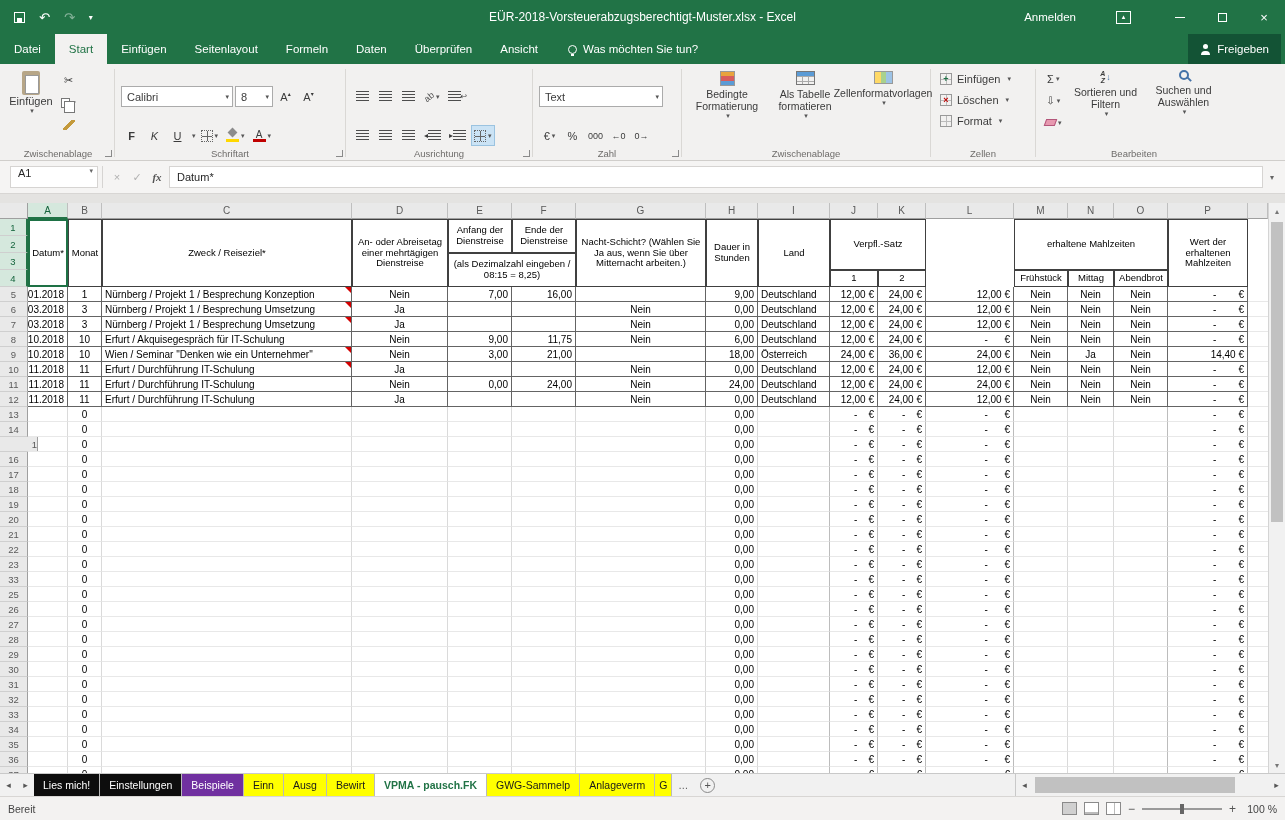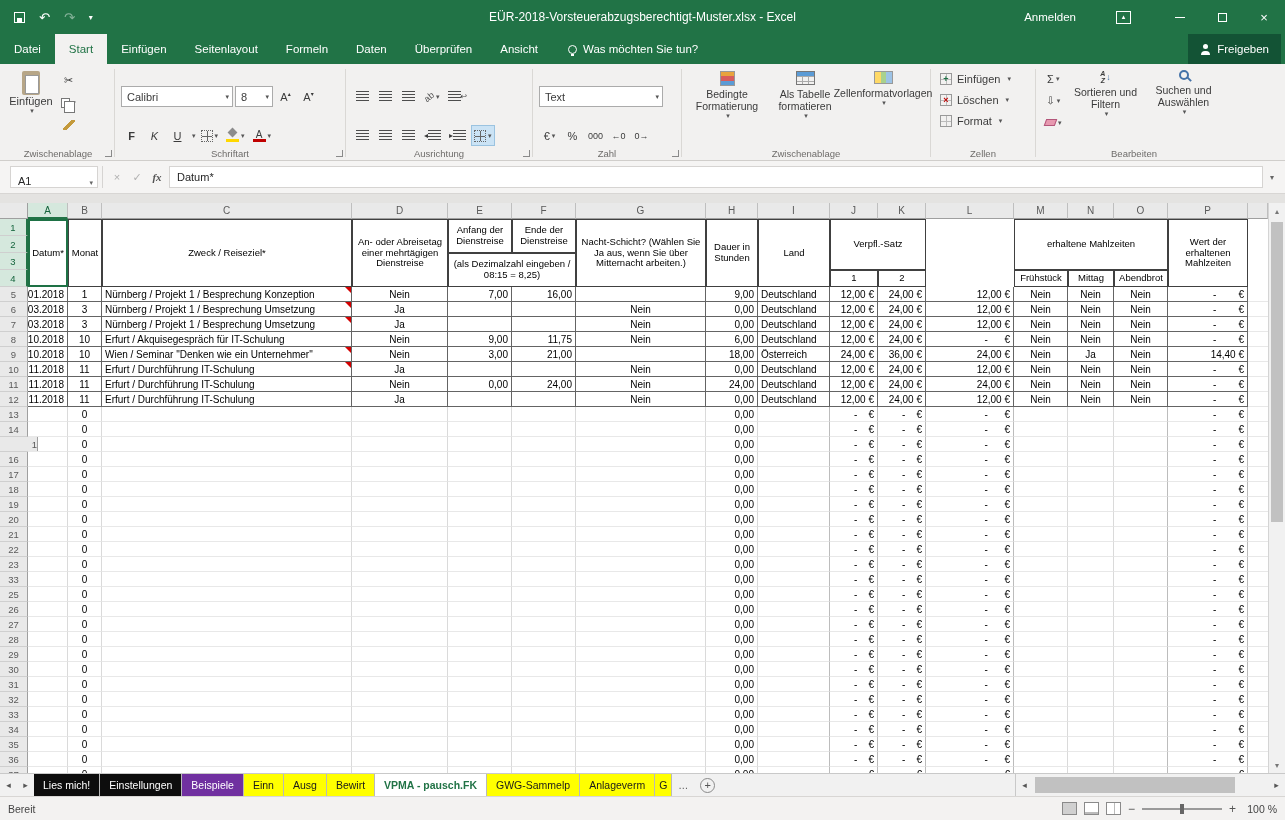--- a/index.html
+++ b/index.html
@@ -88,21 +88,21 @@
 .ic-erase{width:11px;height:7px;background:#e799b0;border:1px solid #b3567a;transform:skewX(-20deg)}
 .vbtn{width:74px;display:flex;flex-direction:column;align-items:center;text-align:center;font-size:10.5px;line-height:1.15;padding-top:2px;color:#3b3b3b}
 .ic-sort{display:flex;align-items:center;gap:1px;margin-bottom:2px}
 .ic-sort .az{display:flex;flex-direction:column;font-size:7px;font-weight:bold;line-height:1}
 .ic-sort .ar{font-size:9px;color:#4472a8}
 .ic-find{width:10px;height:10px;border:2px solid #4472a8;border-radius:50%;position:relative;margin-bottom:4px}
 .ic-find::after{content:"";position:absolute;width:6px;height:2px;background:#4472a8;transform:rotate(45deg);right:-5px;bottom:-2px}
 
 
 .fbar{height:33px;background:#f5f4f3;border-bottom:1px solid #d8d6d4;display:flex;align-items:center;padding:0 4px 0 10px;flex:0 0 auto}
-.namebox{width:88px;height:22px;background:#fff;border:1px solid #d6d4d2;display:flex;align-items:flex-end;justify-content:space-between;padding:0 4px 0 7px;font-size:11px}
+.namebox{width:88px;height:22px;background:#fff;border:1px solid #d6d4d2;display:flex;align-items:flex-start;justify-content:space-between;padding:0 4px 0 7px;font-size:11px}
 .nbchev{font-size:7px;color:#666}
 .fbsep{width:1px;height:22px;background:#d6d4d2;margin:0 4px}
 .fbtn{width:20px;height:22px;display:flex;align-items:center;justify-content:center;font-size:11px;color:#b0b0b0}
 .fbtn.fx{color:#555;font-style:italic;font-family:"Liberation Serif",serif;font-weight:bold}
 .finput{flex:1;height:22px;background:#fff;border:1px solid #d6d4d2;display:flex;align-items:center;padding:0 7px;font-size:11px;margin-left:2px}
 .fbchev{width:18px;text-align:center;font-size:8px;color:#666}
 .fgap{height:9px;background:#e4e3e1;flex:0 0 auto}
 
 
 .sheet-wrap{height:570px;display:flex;flex:0 0 auto;overflow:hidden;background:#fff}

